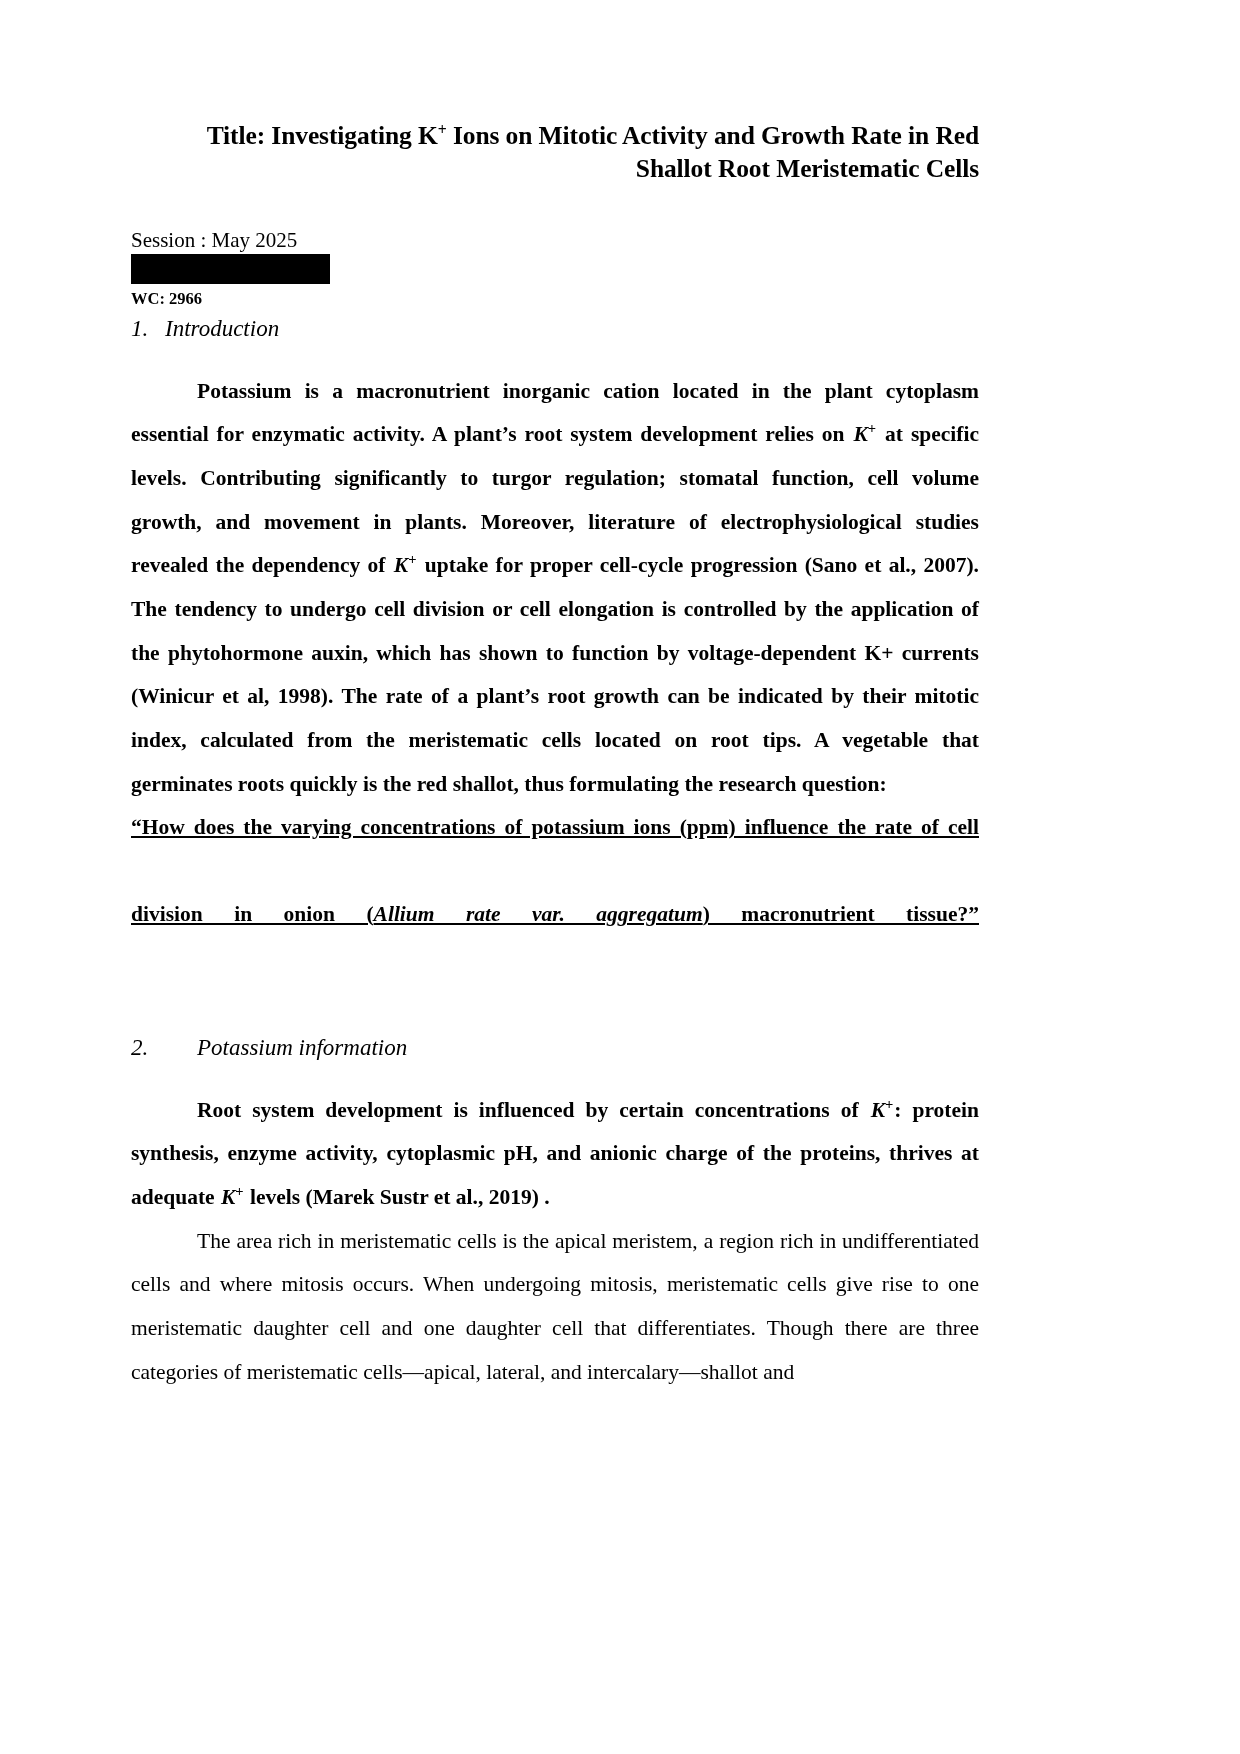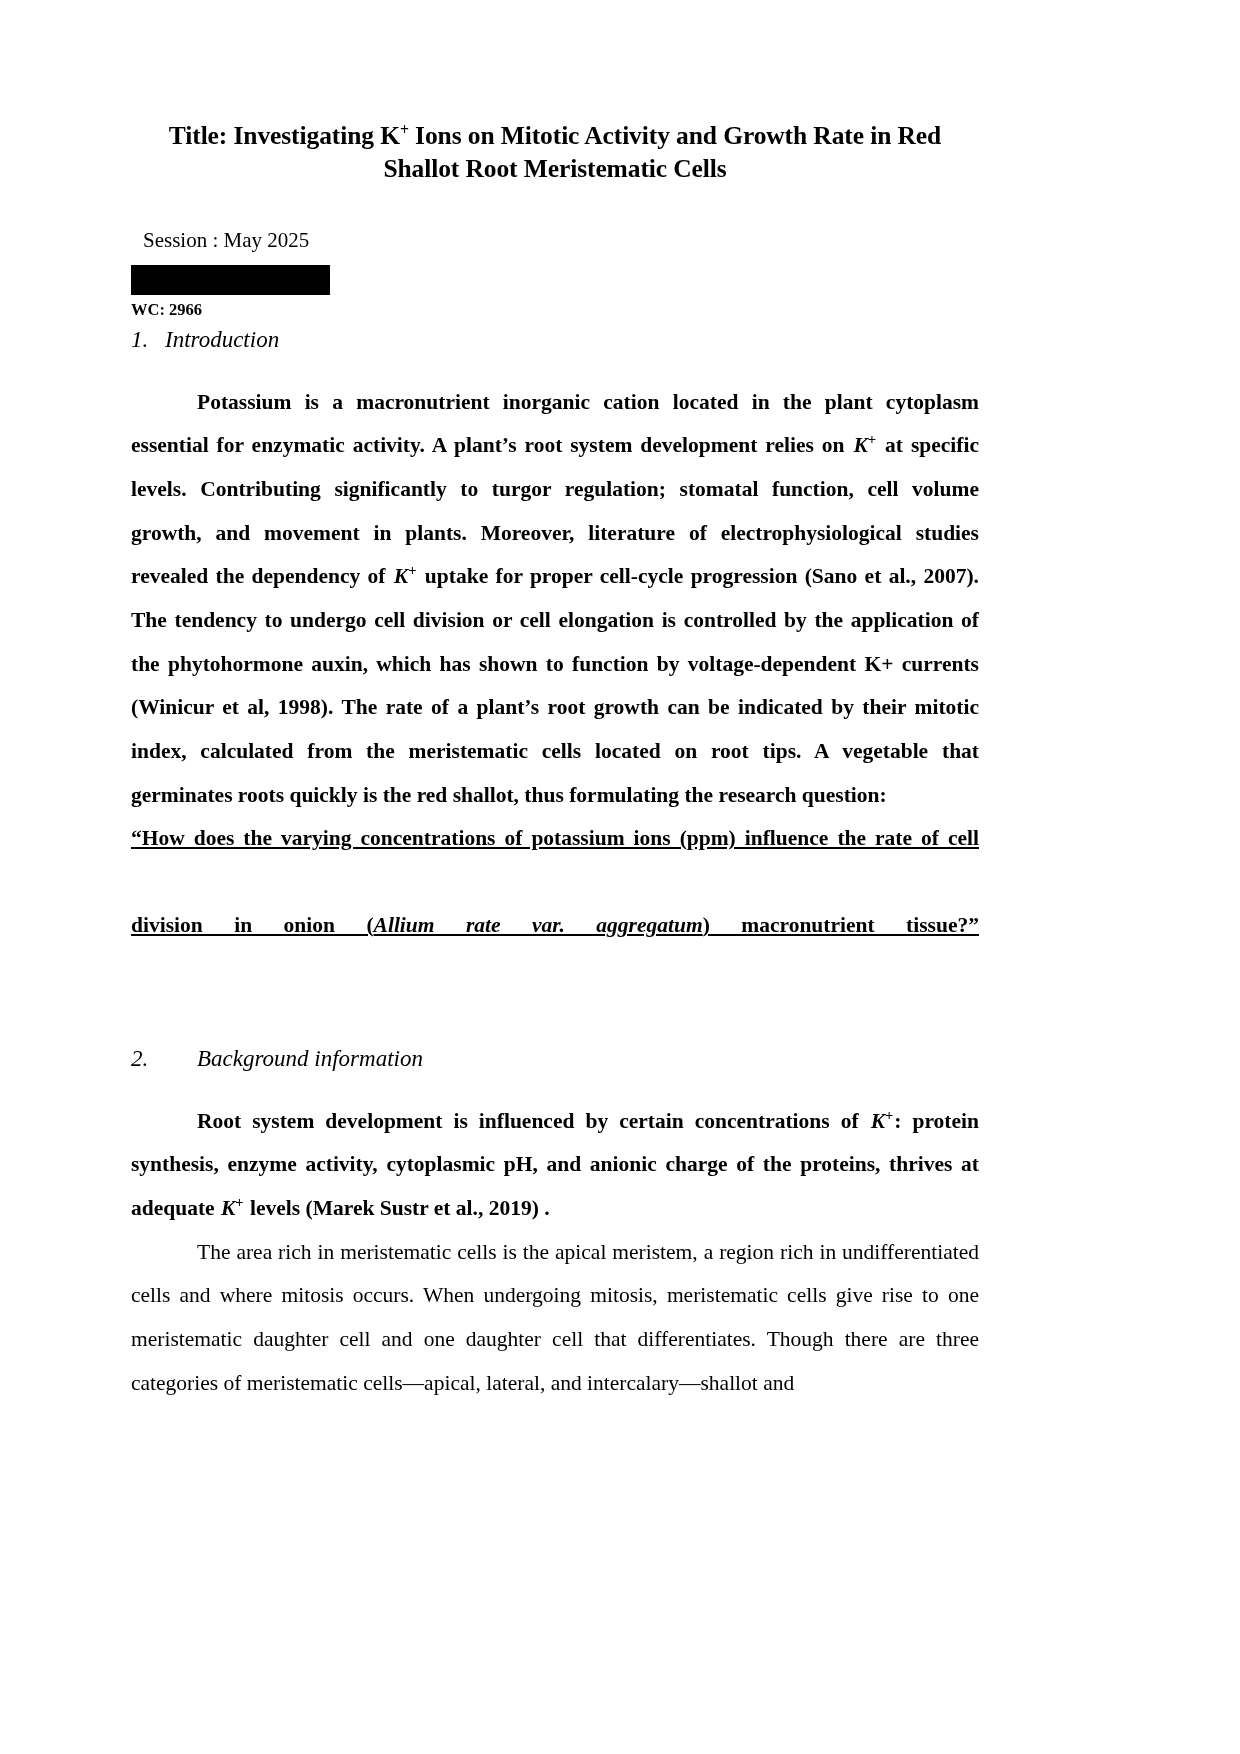--- a/index.html
+++ b/index.html
@@ -25,38 +25,38 @@
     left: 131px;
     top: 120px;
     width: 848px;
   }
 
   
   .doc-title {
     font-size: 25.5px;
     font-weight: bold;
     line-height: 1.28;
-    text-align: center;
+    text-align: right;
     margin: 0 0 0 0;
     letter-spacing: -0.1px;
   }
   .doc-title sup {
     font-size: 0.62em;
     vertical-align: super;
     line-height: 0;
   }
 
   
   .session-block {
     margin-top: 44px;
   }
   .session-line {
     font-size: 21px;
     line-height: 1.12;
-    margin: 12px;
+    margin: 0;
   }
   .redaction-bar {
     width: 199px;
     height: 30px;
     background: #000000;
     margin: 1px 0 0 0;
   }
   .wc-line {
     font-size: 16.5px;
     font-weight: bold;
@@ -167,21 +167,21 @@
 
     <p class="research-question">
       <span class="rq-line2">“How does the varying concentrations of potassium ions (ppm) influence the rate of cell</span>
         <span class="rq-line2"><span>division in onion (</span><span class="species">Allium rate var. aggregatum</span><span>) macronutrient tissue?”</span></span>
     </p>
 
     <div class="gap-md"></div>
 
     <div class="section-heading wide-num">
       <span class="sec-num">2.</span>
-      <span>Background information</span>
+      <span>Potassium information</span>
     </div>
 
     <p class="body-par first indent">
       <span>Root system development is influenced by certain concentrations of </span><span class="mathvar"><span>K</span><sup>+</sup></span><span>: protein synthesis, enzyme activity, cytoplasmic pH, and anionic charge of the proteins, thrives at adequate </span><span class="mathvar"><span>K</span><sup>+</sup></span><span> levels (Marek Sustr et al., 2019) .</span>
     </p>
 
     <p class="body-par indent">The area rich in meristematic cells is the apical meristem, a region rich in undifferentiated cells and where mitosis occurs.  When undergoing mitosis, meristematic cells give rise to one meristematic daughter cell and one daughter cell that differentiates. Though there are three categories of meristematic cells—apical, lateral, and intercalary—shallot and</p>
 
   </div>
 </div>

